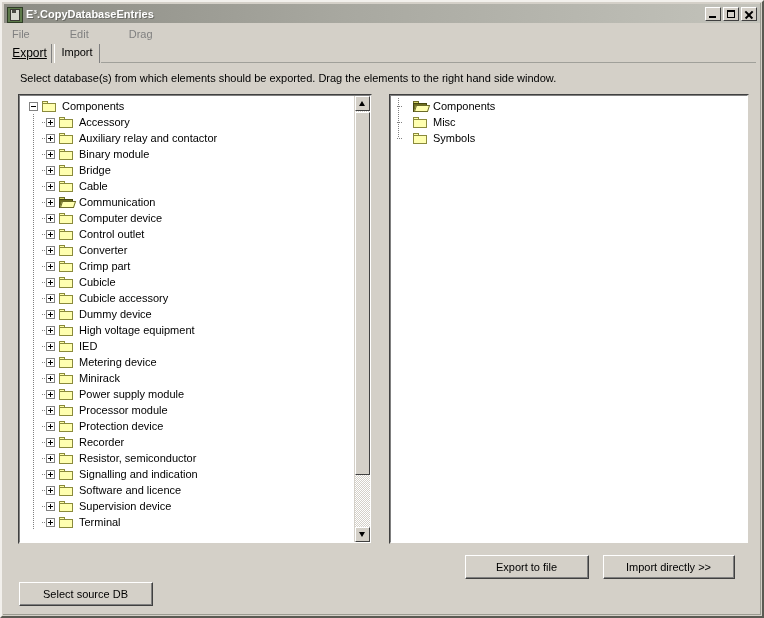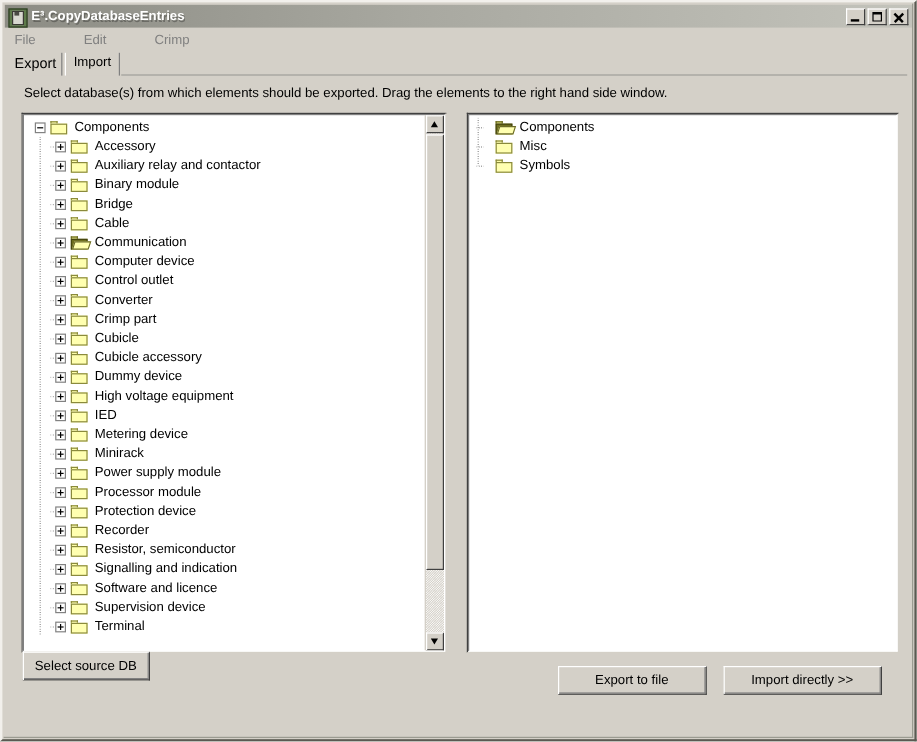--- a/index.html
+++ b/index.html
@@ -170,20 +170,21 @@
     color: #000000;
     cursor: default;
     background: #d4d0c8;
   }
   .tab-active {
     left: 0;
     width: 44px;
     border-right: 1px solid #808080;
     font-size: 12px;
     line-height: 18px;
+    text-decoration: underline;
   }
   .tab-inactive {
     left: 46px;
     width: 46px;
     border-left: 1px solid #ffffff;
     border-right: 1px solid #808080;
   }
   .tab-underline {
     position: absolute;
     left: 93px;
@@ -452,22 +453,22 @@
     position: absolute;
     left: 0; top: 0; right: 0; bottom: 0;
     border-right: 1px solid #808080;
     border-bottom: 1px solid #808080;
     display: flex;
     align-items: center;
     justify-content: center;
   }
   #btn-select-source {
     left: 17px;
-    top: 541px;
-    width: 106px;
+    top: 580px;
+    width: 134px;
     height: 24px;
   }
   #btn-export-file {
     left: 463px;
     top: 553px;
     width: 124px;
     height: 24px;
   }
   #btn-import-directly {
     left: 601px;
@@ -499,21 +500,21 @@
       <div class="tbtn tbtn-close">
           <span class="x1"></span>
           <span class="x2"></span>
         </div>
     </div>
   </div>
 
   <div class="menubar">
     <div class="menu-item">File</div>
     <div class="menu-item">Edit</div>
-    <div class="menu-item">Crimp</div>
+    <div class="menu-item">Drag</div>
   </div>
 
   <div class="tabstrip">
     <div class="tab tab-active">Export</div>
     <div class="tab tab-inactive">Import</div>
     <div class="tab-underline"></div>
   </div>
 
   <div class="instruction">Select database(s) from which elements should be exported. Drag the elements to the right hand side window.</div>
 

